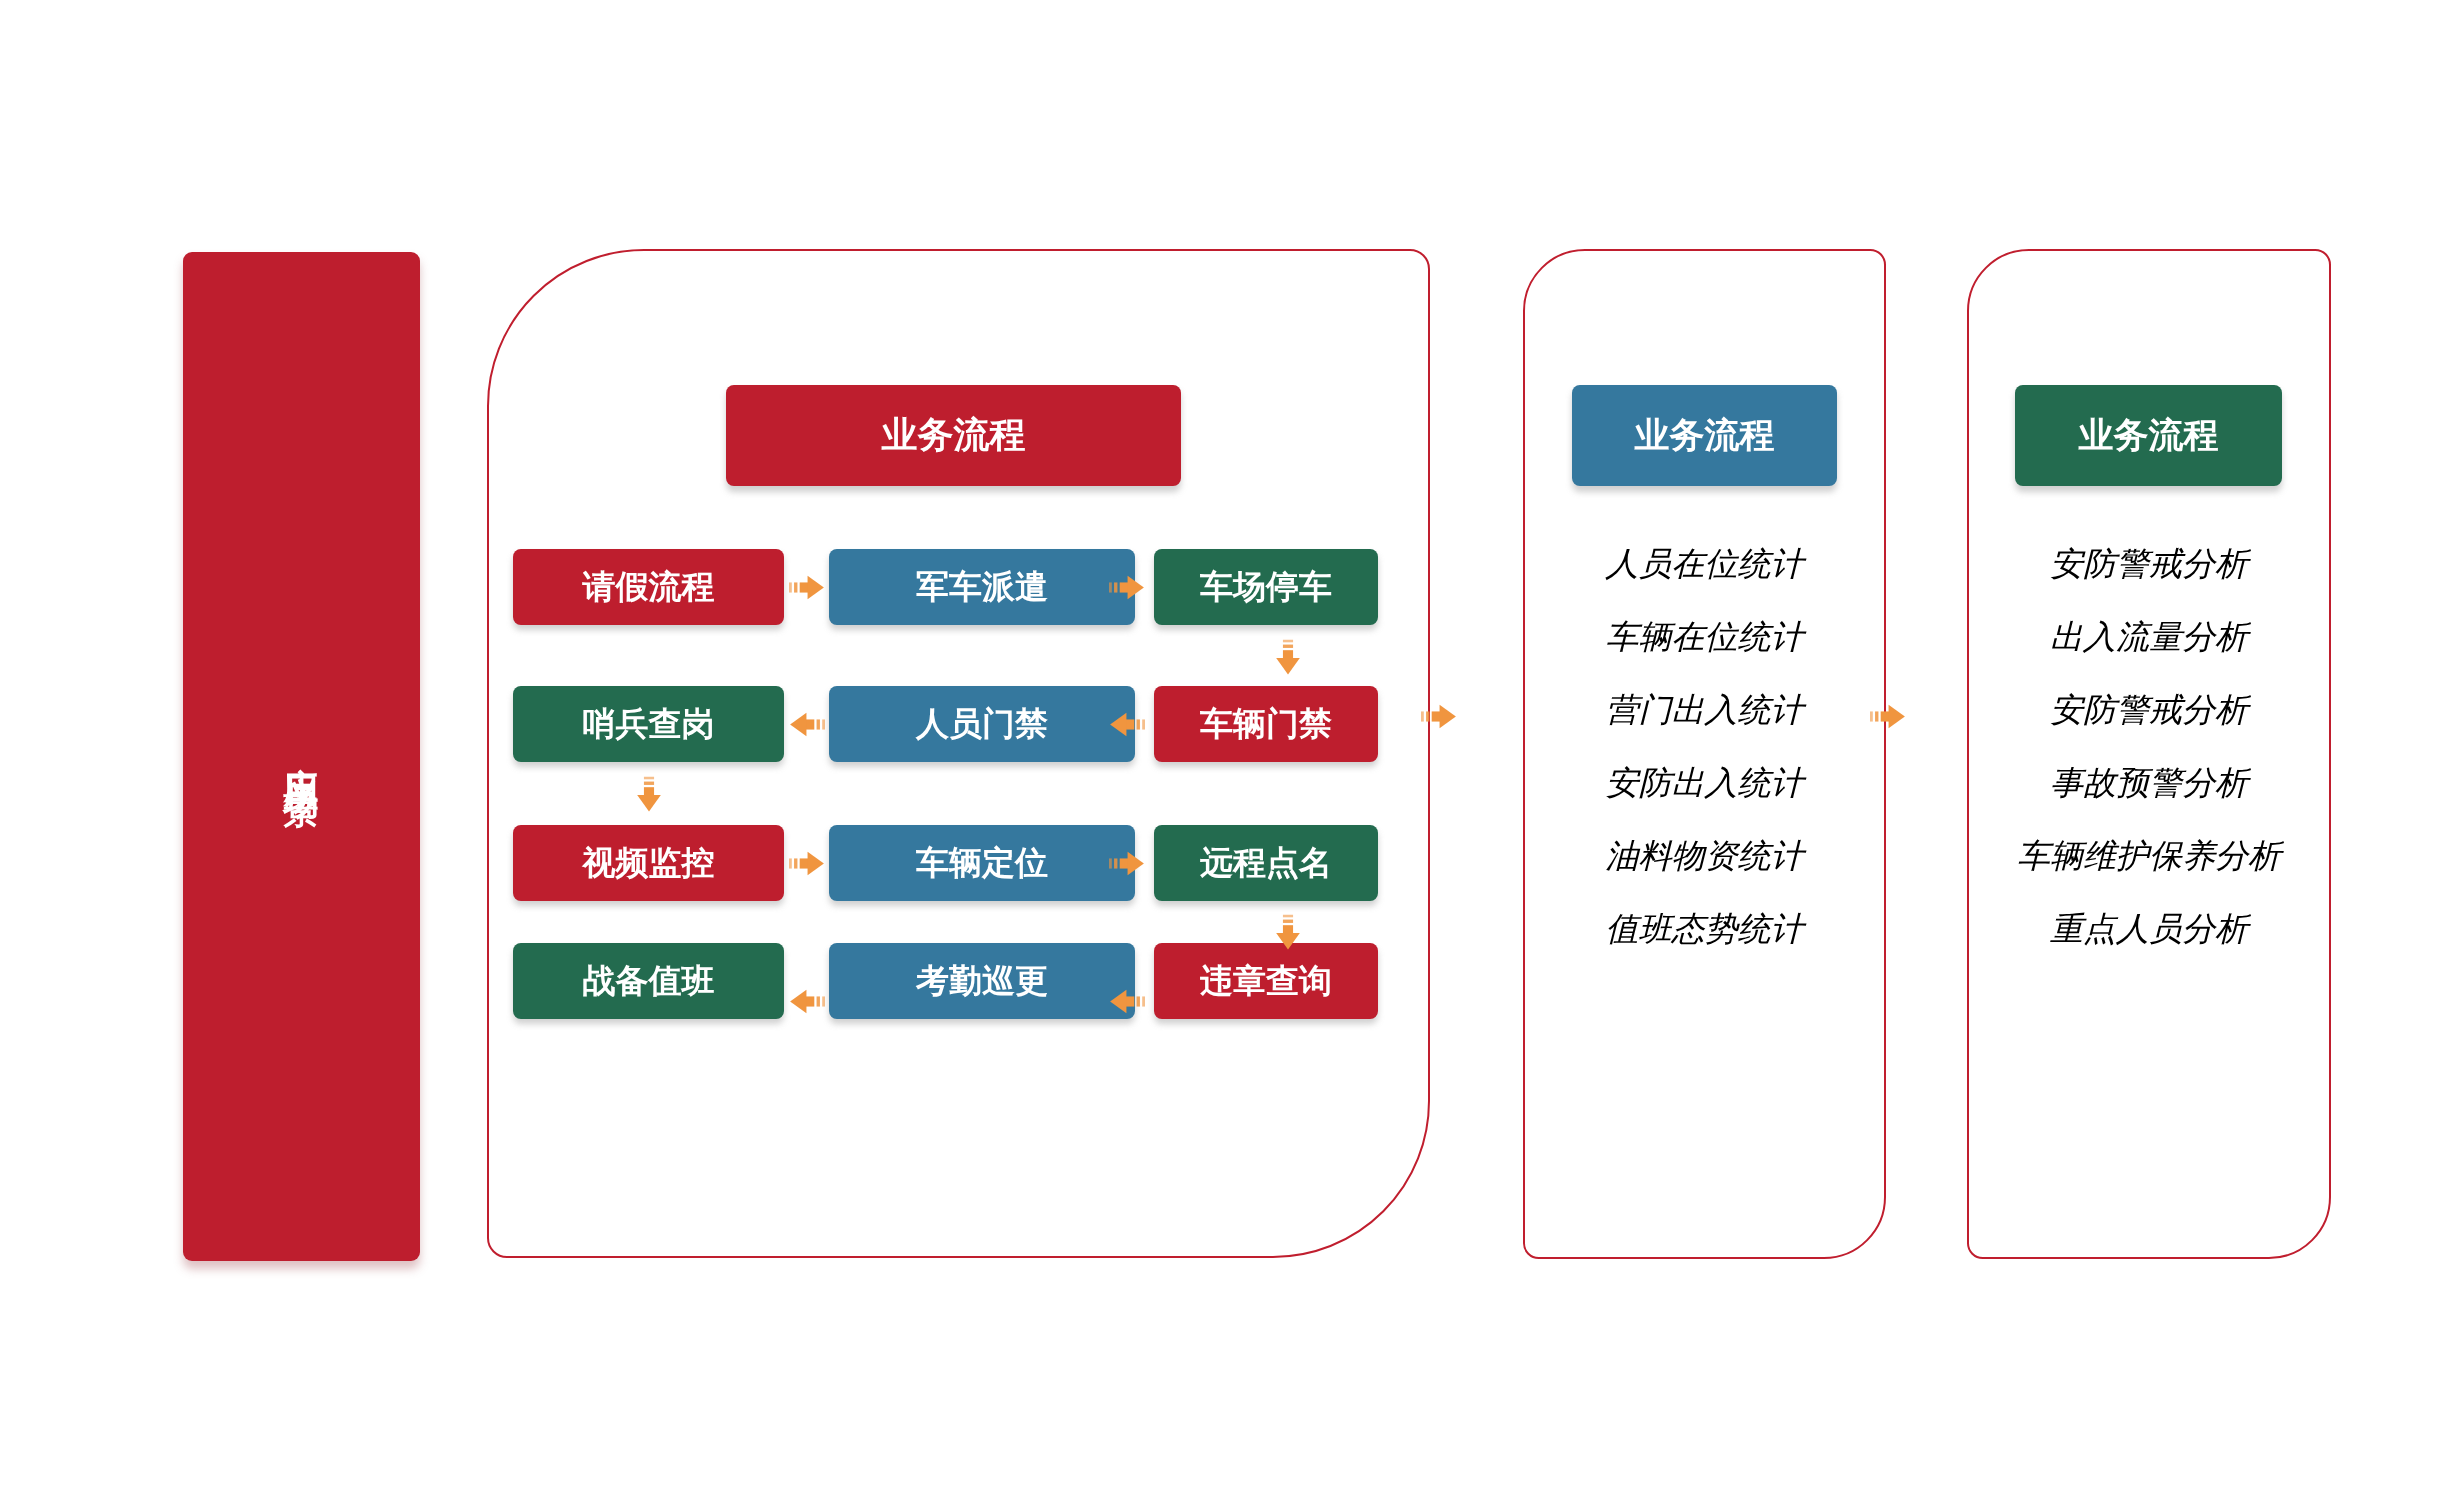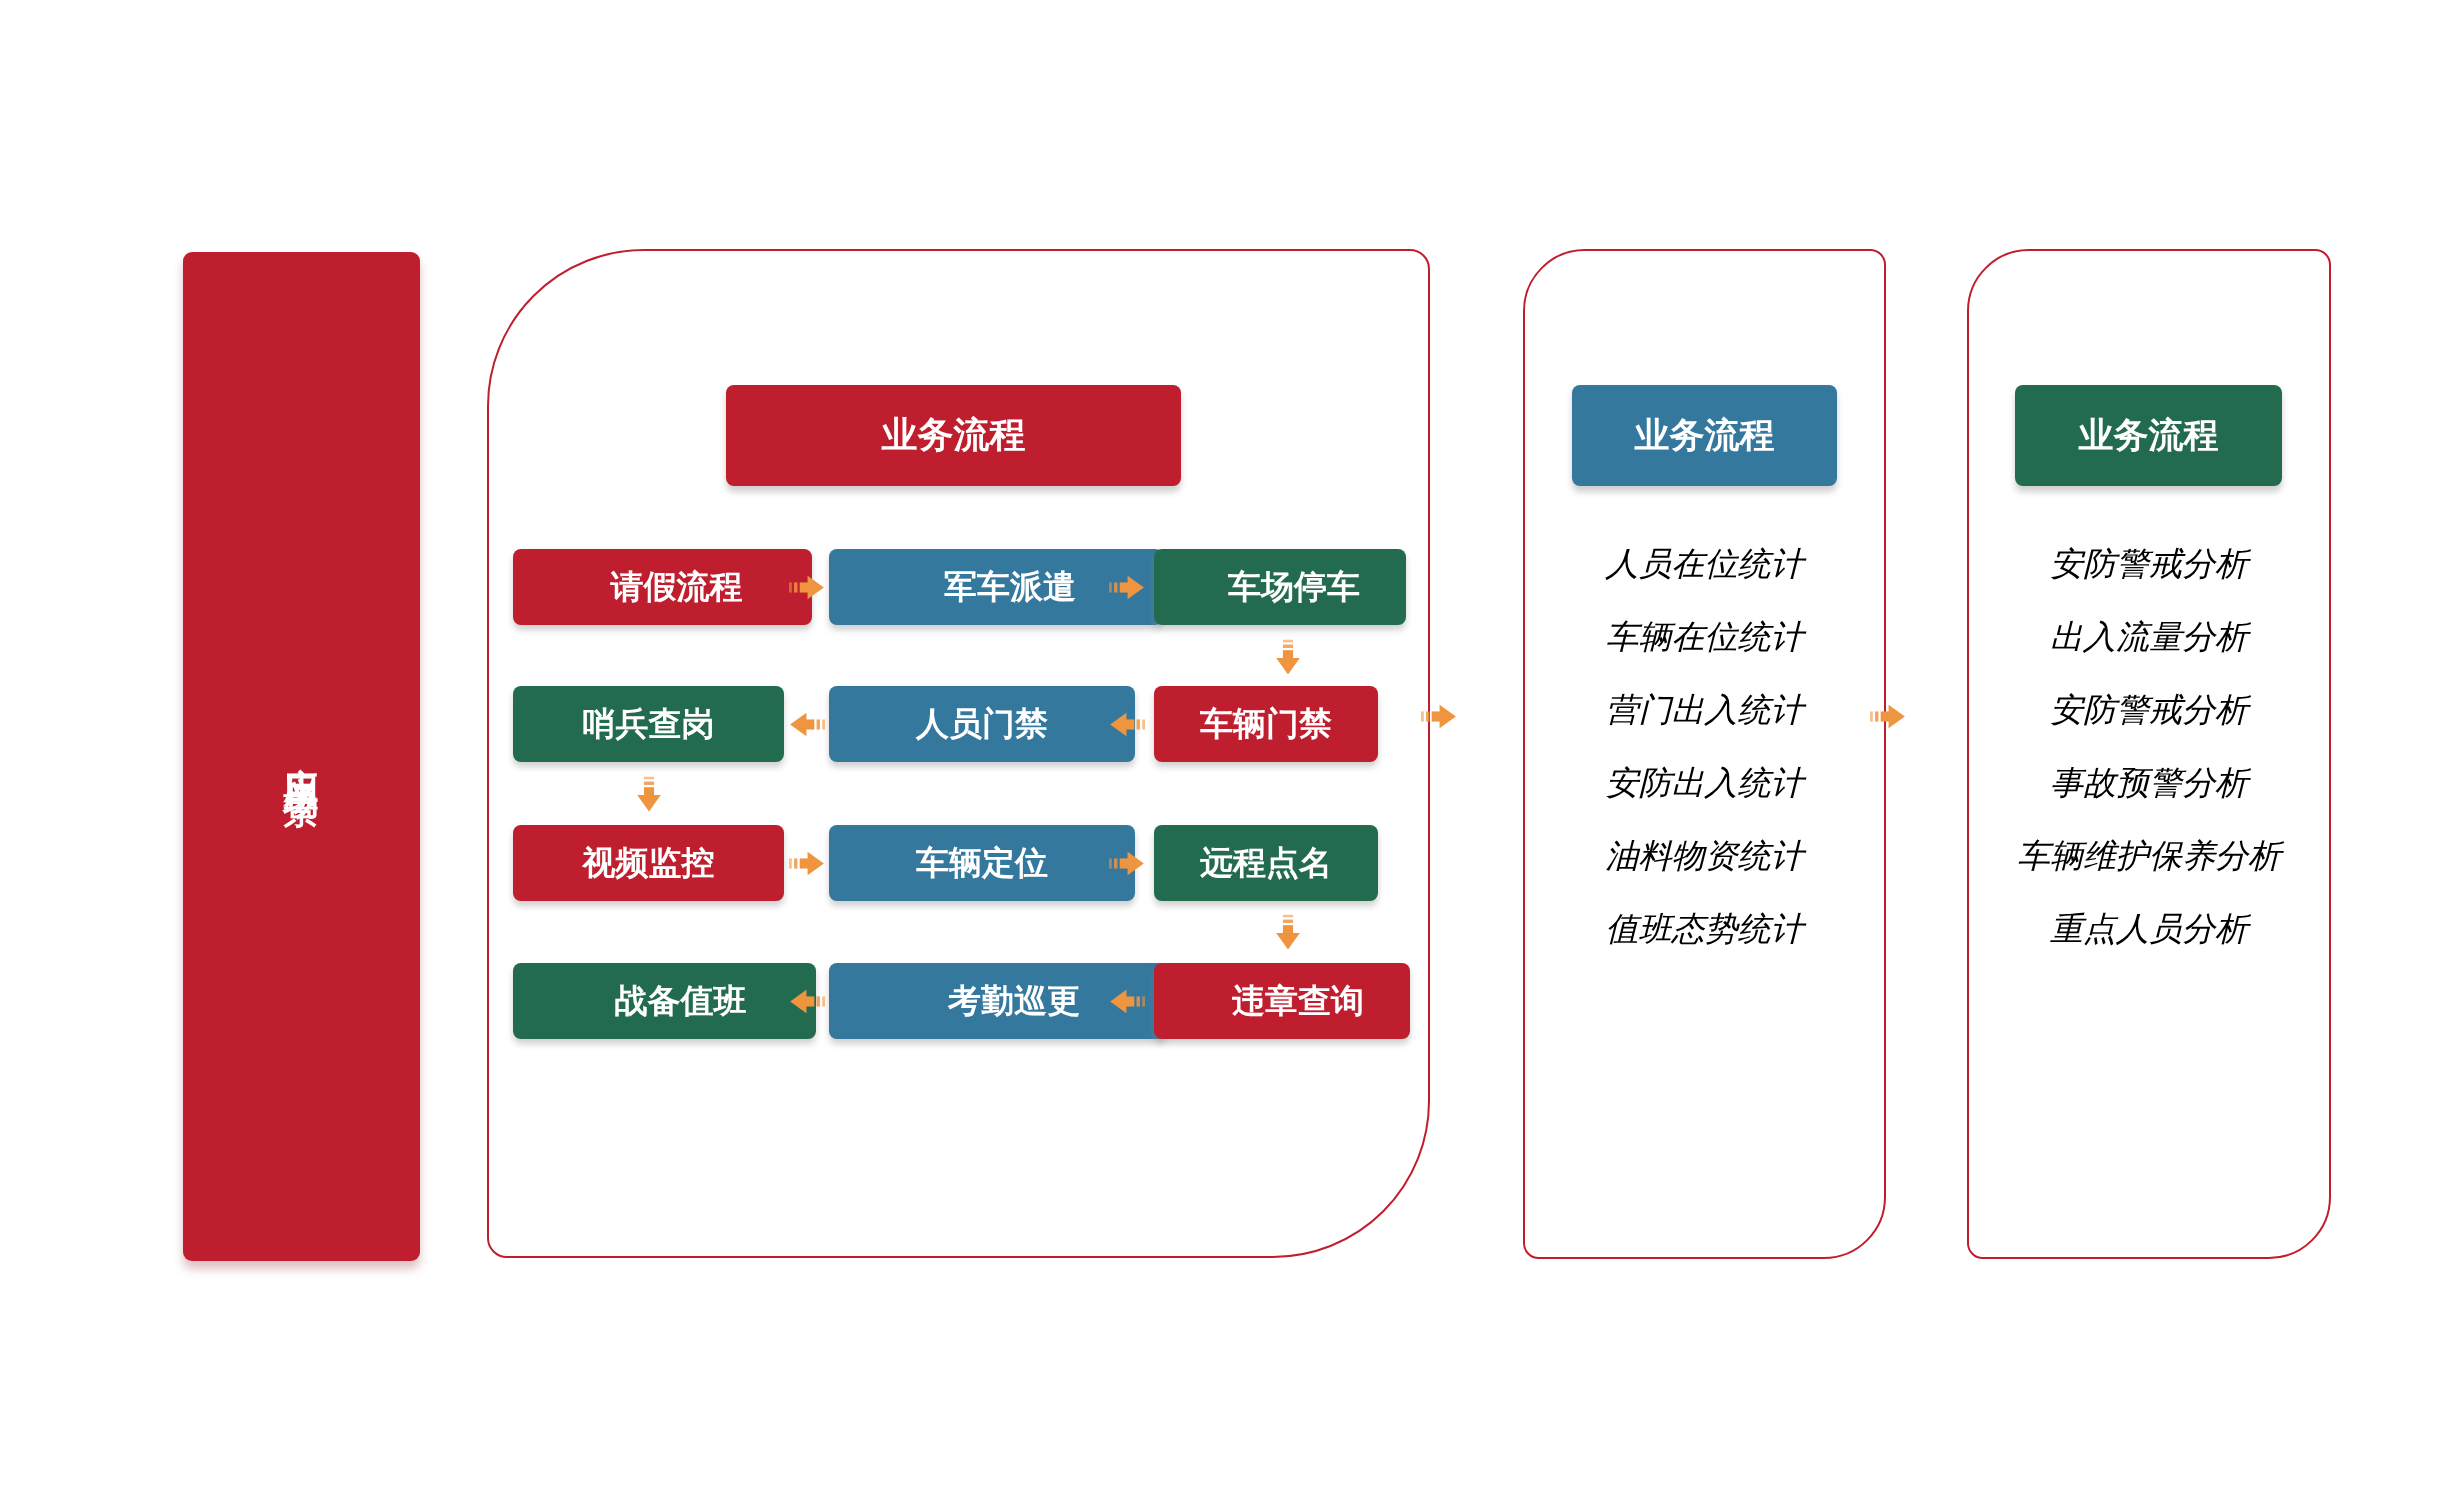--- a/index.html
+++ b/index.html
@@ -25,21 +25,21 @@
   .hdr.mid{left:47px;top:134px;width:265px;height:101px;font-size:35px;}
   .hdr.right{left:46px;top:134px;width:267px;height:101px;font-size:35px;}
 
   .cell{position:absolute;height:76px;border-radius:7.9px;display:flex;align-items:center;justify-content:center;
     color:#fff;font-size:33px;font-weight:700;box-shadow:0 5px 6.2px rgba(140,140,140,.4);}
   .red{background:#BE1E2E;}
   .blue{background:#35789E;}
   .green{background:#236B4F;}
 
   .c1{left:24px;width:271px;} .c2{left:340px;width:306px;} .c3{left:665px;width:224px;}
-  .r1{top:298px;padding-left:28px;} .r2{top:435px;} .r3{top:574px;} .r4{top:712px;padding-left:32px;}
+  .r1{top:298px;} .r2{top:435px;} .r3{top:574px;} .r4{top:692px;}
 
   .list{position:absolute;left:0;top:277px;width:100%;display:flex;flex-direction:column;font-style:italic;}
   .list .item{height:73px;display:flex;align-items:center;justify-content:center;
     color:#000;font-size:33px;white-space:nowrap;}
 
   .arr{position:absolute;width:36px;height:27px;}
   .arr.left{transform:rotate(180deg);}
   .arr.down{transform:rotate(90deg);}
   svg{display:block;}
 </style>

